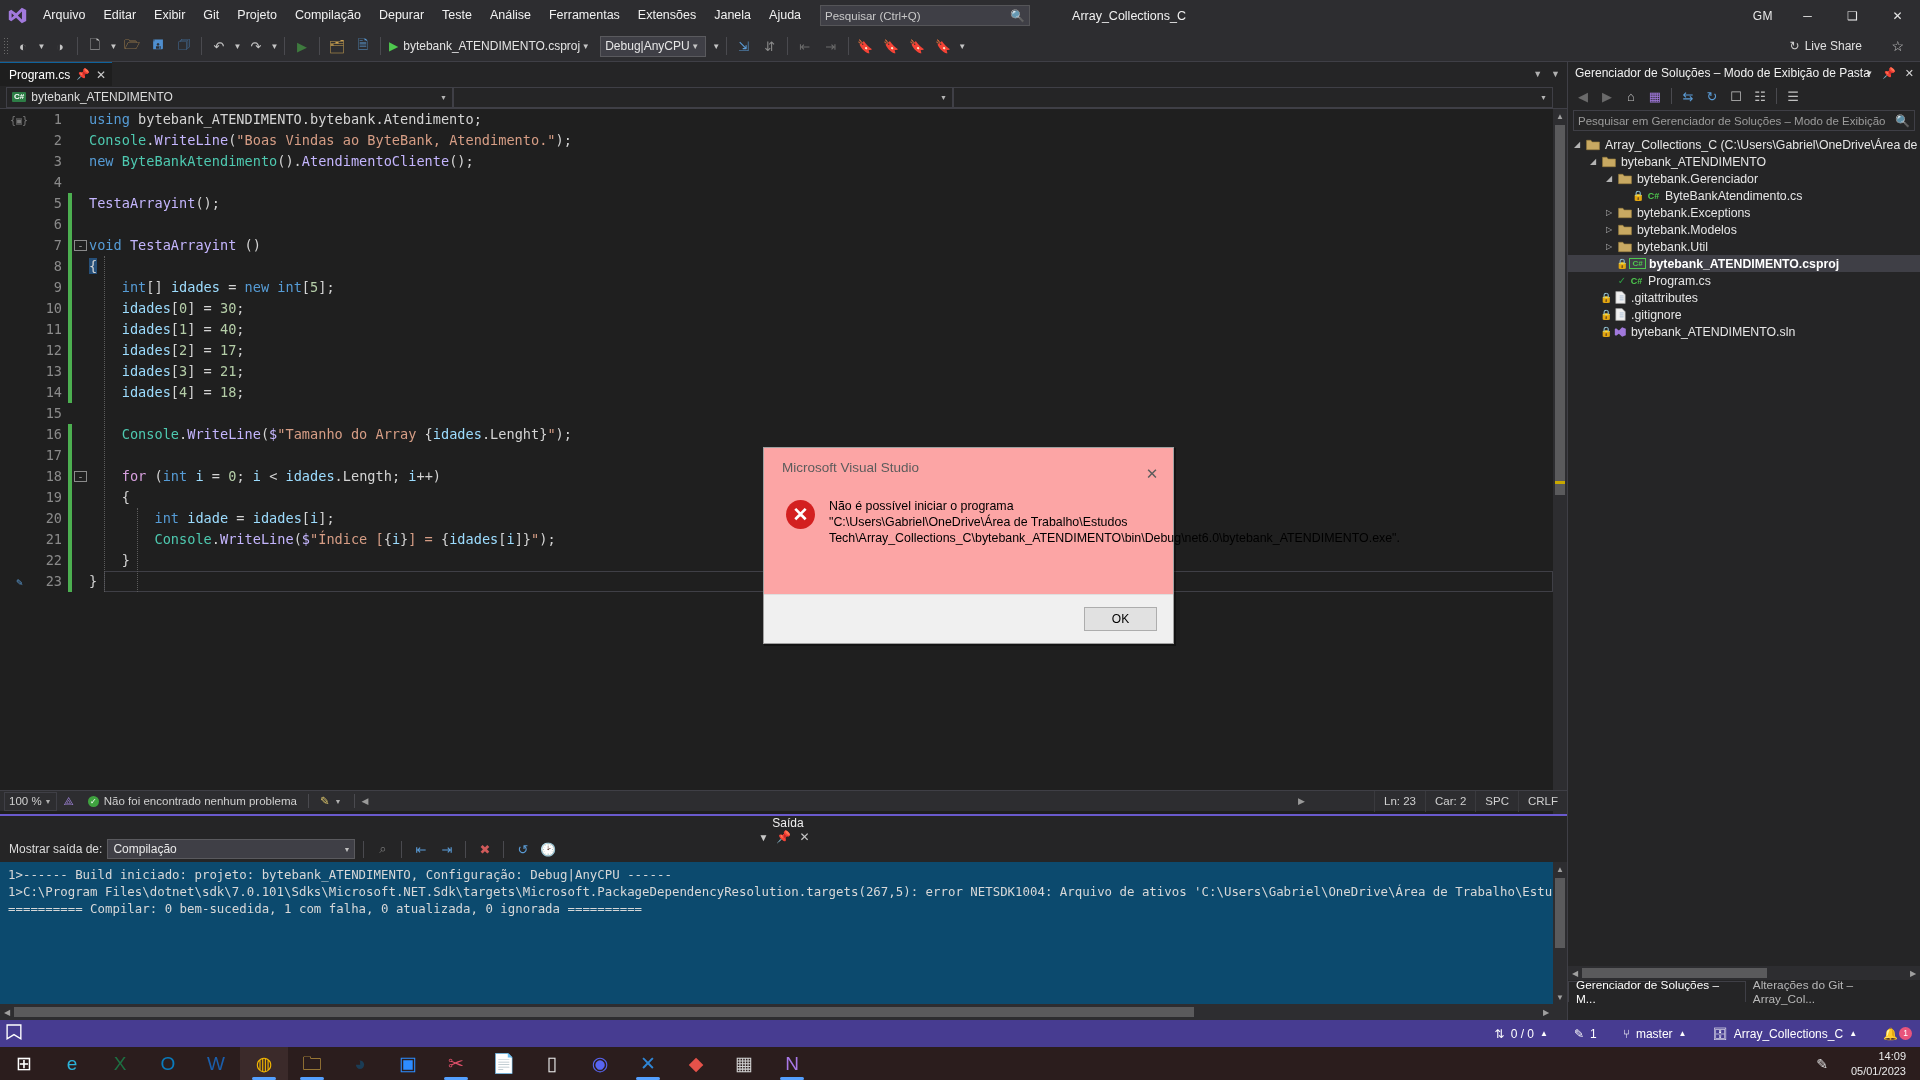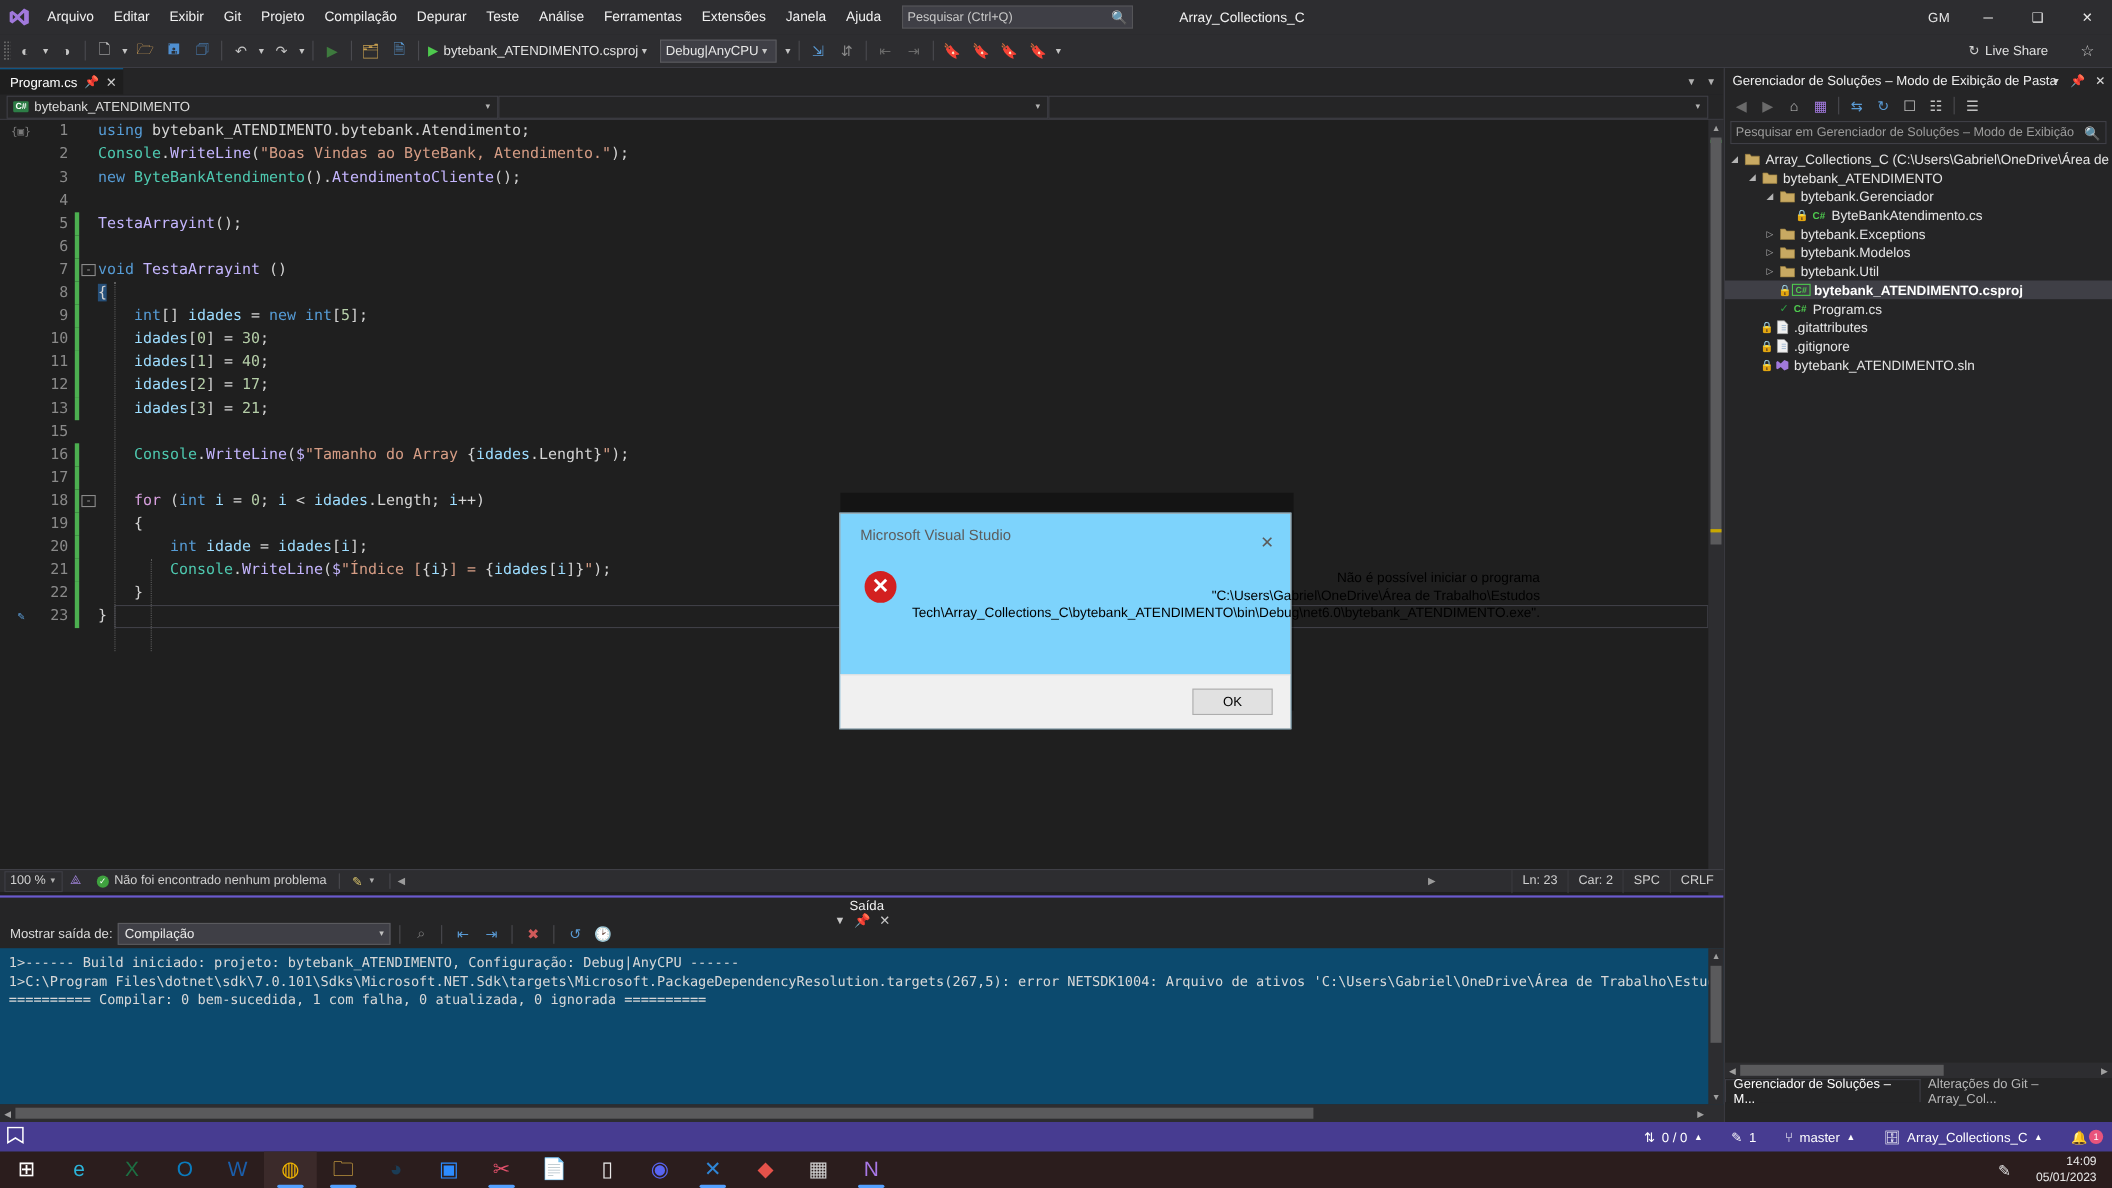--- a/index.html
+++ b/index.html
@@ -236,24 +236,23 @@
     font-size: 11.8px; color: #b8b8b8; }
   .se-tab.active { background: #252526; border: 1px solid #3f3f46;
     border-bottom: none; color: #ffffff; }
 
   
   .dlg-shadow {
     position: absolute; left: 764px; top: 448px; width: 412px; height: 198px;
     background: rgba(0,0,0,0.35);
   }
   .dialog {
-    position: absolute; left: 763px; top: 466px; width: 411px; height: 197px;
-    background: #7dd3fc; border: 1px solid #a0a0a0;
+    position: absolute; left: 763px; top: 447px; width: 411px; height: 197px;
+    background: #fca5a5; border: 1px solid #a0a0a0;
     font-family: "Liberation Sans", sans-serif;
-    text-align: right;
   }
   .dlg-title { height: 40px; display: flex; align-items: flex-start;
     justify-content: space-between; padding: 12px 0 0 18px; }
   .dlg-title span.t { color: #5c5c5c; font-size: 13.5px; }
   .dlg-x { width: 42px; height: 28px; display: flex; align-items: center;
     justify-content: center; color: #5c5c5c; font-size: 15px; }
   .dlg-body { display: flex; padding: 10px 16px 0 22px; gap: 14px; }
   .err-icon { flex: 0 0 29px; width: 29px; height: 29px; border-radius: 50%;
     background: #d32020; display: flex; align-items: center; justify-content: center;
     color: #fff; font-size: 19px; font-weight: bold; line-height: 1; margin-top: 2px; }
@@ -422,20 +421,21 @@
           <div class="cl"><div class="gutter-glyph"></div><div class="lno">4</div><div class="marg "></div><div class="fold"></div><div class="ctxt">&nbsp;</div></div>
           <div class="cl"><div class="gutter-glyph"></div><div class="lno">5</div><div class="marg chg"></div><div class="fold"></div><div class="ctxt"><span class="mth">TestaArrayint</span><span class="pun">();</span></div></div>
           <div class="cl"><div class="gutter-glyph"></div><div class="lno">6</div><div class="marg chg"></div><div class="fold"></div><div class="ctxt">&nbsp;</div></div>
           <div class="cl"><div class="gutter-glyph"></div><div class="lno">7</div><div class="marg chg"></div><div class="fold"><span style="border:1px solid #8a8a8a;padding:0 2px;line-height:9px;display:inline-block">-</span></div><div class="ctxt"><span class="kw">void</span> <span class="mth">TestaArrayint</span> <span class="pun">()</span></div></div>
           <div class="cl"><div class="gutter-glyph"></div><div class="lno">8</div><div class="marg chg"></div><div class="fold"></div><div class="ctxt"><span class="pun sel-blk">{</span></div></div>
           <div class="cl"><div class="gutter-glyph"></div><div class="lno">9</div><div class="marg chg"></div><div class="fold"></div><div class="ctxt">    <span class="kw">int</span><span class="pun">[]</span> <span class="var">idades</span> <span class="pun">=</span> <span class="kw">new</span> <span class="kw">int</span><span class="pun">[</span><span class="num">5</span><span class="pun">];</span></div></div>
           <div class="cl"><div class="gutter-glyph"></div><div class="lno">10</div><div class="marg chg"></div><div class="fold"></div><div class="ctxt">    <span class="var">idades</span><span class="pun">[</span><span class="num">0</span><span class="pun">] =</span> <span class="num">30</span><span class="pun">;</span></div></div>
           <div class="cl"><div class="gutter-glyph"></div><div class="lno">11</div><div class="marg chg"></div><div class="fold"></div><div class="ctxt">    <span class="var">idades</span><span class="pun">[</span><span class="num">1</span><span class="pun">] =</span> <span class="num">40</span><span class="pun">;</span></div></div>
           <div class="cl"><div class="gutter-glyph"></div><div class="lno">12</div><div class="marg chg"></div><div class="fold"></div><div class="ctxt">    <span class="var">idades</span><span class="pun">[</span><span class="num">2</span><span class="pun">] =</span> <span class="num">17</span><span class="pun">;</span></div></div>
           <div class="cl"><div class="gutter-glyph"></div><div class="lno">13</div><div class="marg chg"></div><div class="fold"></div><div class="ctxt">    <span class="var">idades</span><span class="pun">[</span><span class="num">3</span><span class="pun">] =</span> <span class="num">21</span><span class="pun">;</span></div></div>
+          <div class="cl"><div class="gutter-glyph"></div><div class="lno">14</div><div class="marg chg"></div><div class="fold"></div><div class="ctxt">    <span class="var">idades</span><span class="pun">[</span><span class="num">4</span><span class="pun">] =</span> <span class="num">18</span><span class="pun">;</span></div></div>
           <div class="cl"><div class="gutter-glyph"></div><div class="lno">15</div><div class="marg "></div><div class="fold"></div><div class="ctxt">&nbsp;</div></div>
           <div class="cl"><div class="gutter-glyph"></div><div class="lno">16</div><div class="marg chg"></div><div class="fold"></div><div class="ctxt">    <span class="cls">Console</span><span class="pun">.</span><span class="mth">WriteLine</span><span class="pun">(</span><span class="mth">$</span><span class="str">"Tamanho do Array </span><span class="pun">{</span><span class="var">idades</span><span class="pun">.</span>Lenght<span class="pun">}</span><span class="str">"</span><span class="pun">);</span></div></div>
           <div class="cl"><div class="gutter-glyph"></div><div class="lno">17</div><div class="marg chg"></div><div class="fold"></div><div class="ctxt">&nbsp;</div></div>
           <div class="cl"><div class="gutter-glyph"></div><div class="lno">18</div><div class="marg chg"></div><div class="fold"><span style="border:1px solid #8a8a8a;padding:0 2px;line-height:9px;display:inline-block">-</span></div><div class="ctxt">    <span class="ctl">for</span> <span class="pun">(</span><span class="kw">int</span> <span class="var">i</span> <span class="pun">=</span> <span class="num">0</span><span class="pun">;</span> <span class="var">i</span> <span class="pun">&lt;</span> <span class="var">idades</span><span class="pun">.</span>Length<span class="pun">;</span> <span class="var">i</span><span class="pun">++)</span></div></div>
           <div class="cl"><div class="gutter-glyph"></div><div class="lno">19</div><div class="marg chg"></div><div class="fold"></div><div class="ctxt">    <span class="pun">{</span></div></div>
           <div class="cl"><div class="gutter-glyph"></div><div class="lno">20</div><div class="marg chg"></div><div class="fold"></div><div class="ctxt">        <span class="kw">int</span> <span class="var">idade</span> <span class="pun">=</span> <span class="var">idades</span><span class="pun">[</span><span class="var">i</span><span class="pun">];</span></div></div>
           <div class="cl"><div class="gutter-glyph"></div><div class="lno">21</div><div class="marg chg"></div><div class="fold"></div><div class="ctxt">        <span class="cls">Console</span><span class="pun">.</span><span class="mth">WriteLine</span><span class="pun">(</span><span class="mth">$</span><span class="str">"Índice [</span><span class="pun">{</span><span class="var">i</span><span class="pun">}</span><span class="str">] = </span><span class="pun">{</span><span class="var">idades</span><span class="pun">[</span><span class="var">i</span><span class="pun">]}</span><span class="str">"</span><span class="pun">);</span></div></div>
           <div class="cl"><div class="gutter-glyph"></div><div class="lno">22</div><div class="marg chg"></div><div class="fold"></div><div class="ctxt">    <span class="pun">}</span></div></div>
           <div class="cl"><div class="caretline"></div><div class="gutter-glyph"><span style="color:#5a9bd5;font-size:11px;padding-left:16px;display:inline-block">✎</span></div><div class="lno">23</div><div class="marg chg"></div><div class="fold"></div><div class="ctxt"><span class="pun">}</span></div></div>
         </div>

